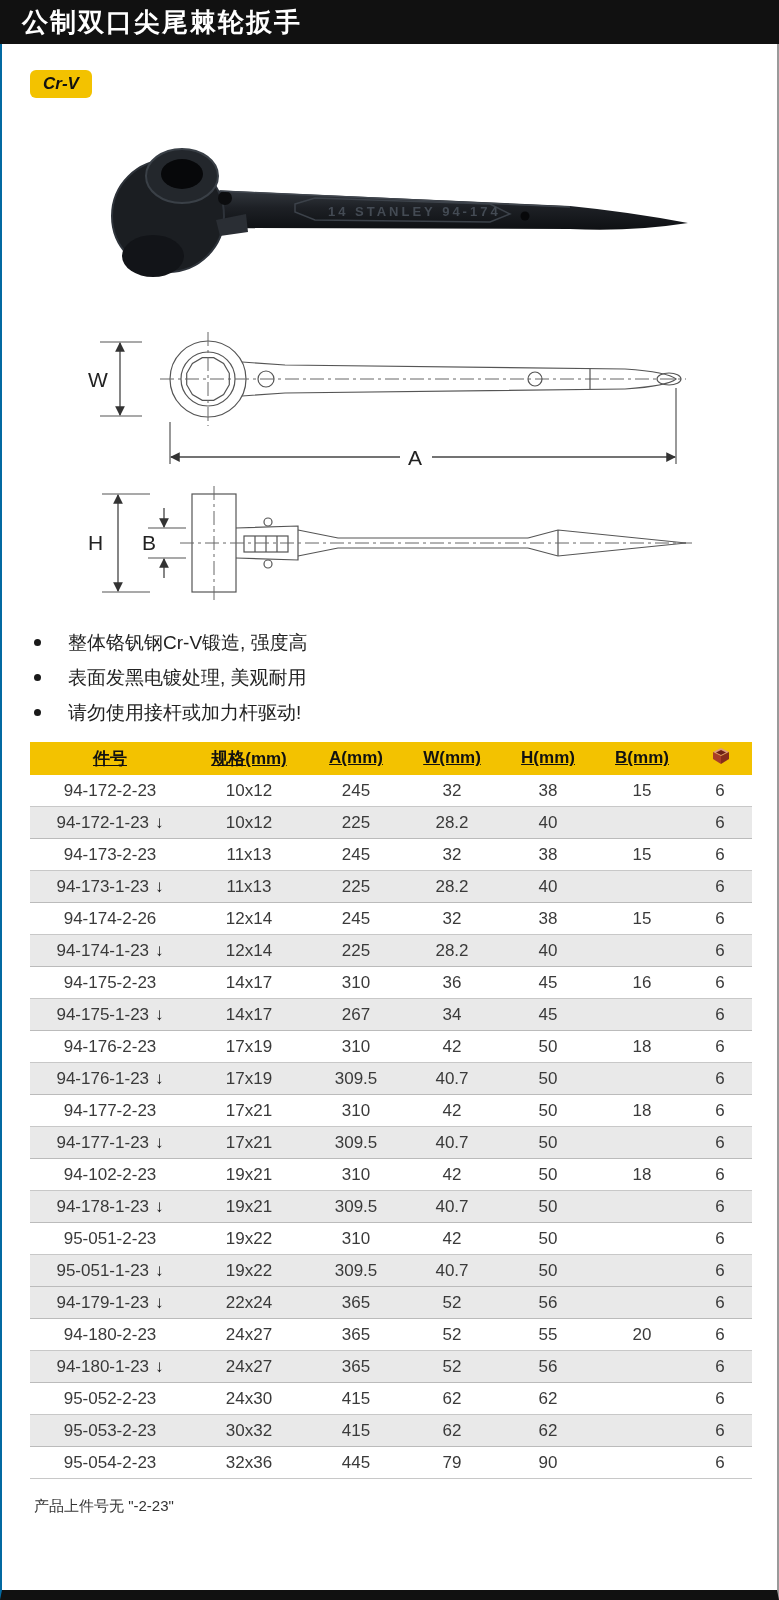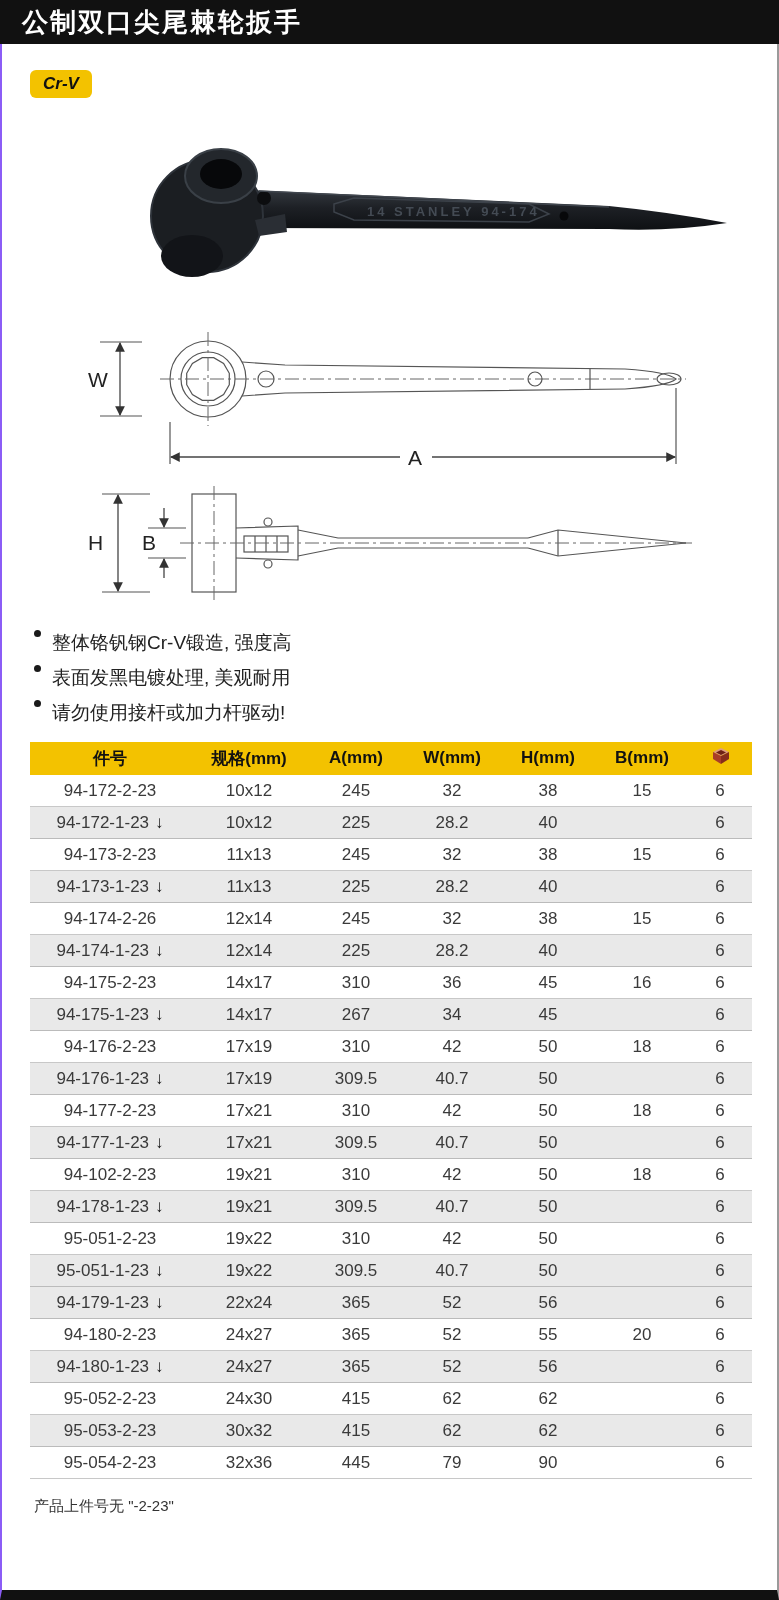--- a/index.html
+++ b/index.html
@@ -1,30 +1,30 @@
 <!DOCTYPE html>
 <html><head>
 <meta charset="utf-8">
 <style>
   * { box-sizing: border-box; }
   body { margin:0; background:#e8e8e8; font-family:"Liberation Sans","DejaVu Sans",sans-serif; color:#333; }
   .page { width:779px; height:1600px; background:#a16207; position:relative; }
   .title-bar { background:#111; color:#fff; height:44px; display:flex; align-items:center;
                padding:0 22px; font-size:26px; font-weight:bold; letter-spacing:2px; }
-  .content { height:1556px; border-left:2px solid #8b5cf6; border-right:2px solid #9a9a9a;
+  .content { height:1556px; border-left:2px solid #0369a1; border-right:2px solid #9a9a9a;
              border-bottom:10px solid #111; padding:26px 28px 0; background:#fff; overflow:hidden; }
   .badge { display:inline-block; background:#f3c200; color:#111; font-style:italic; font-weight:bold;
            font-size:17px; line-height:1.4; padding:2px 13px; border-radius:6px; }
-  .photo-wrap { text-align:right; margin-top:26px; }
+  .photo-wrap { text-align:center; margin-top:26px; }
   .drawing-wrap { text-align:center; margin-top:4px; }
   .features { list-style:none; margin:20px 0 0; padding:0 0 0 4px; font-size:19px; color:#222; }
-  .features li { display:flex; align-items:flex-start; gap:11px; margin:9px 0; }
+  .features li { display:flex; align-items:center; gap:27px; margin:9px 0; }
   .features .dot { width:7px; height:7px; border-radius:50%; background:#1a1a1a; flex:none; }
   table.spec { width:722px; margin:16px auto 0; border-collapse:collapse; font-size:17px; color:#3a3a3a; }
-  table.spec th { background:#f3c200; color:#111; height:33px; font-size:17px; font-weight:bold; text-align:center; }
+  table.spec th { background:#f3c200; color:#111; height:33px; font-size:17px; font-weight:bold; text-align:center;text-decoration:underline; }
   table.spec td { height:32px; text-align:center; border-bottom:1px solid #c8c8c8; }
   table.spec tr.alt { background:#e9e9e9;margin-left:28px; }
   table.spec tr.alt td { border-bottom:1px solid #bbb; }
   td.part, th.part { width:160px; }
   th.spec-col { width:118px; } th.a-col, th.w-col, th.h-col { width:96px; }
   th.b-col { width:92px; } th.pack-col { width:64px; }
   .dn { font-weight:900; margin-left:6px; color:#111; }
   .footnote { margin:18px 0 0 4px; font-size:15px; color:#333; }
   svg text { font-family:"Liberation Sans","DejaVu Sans",sans-serif; }
   .dimline { stroke:#444; stroke-width:1.3; fill:none; }

